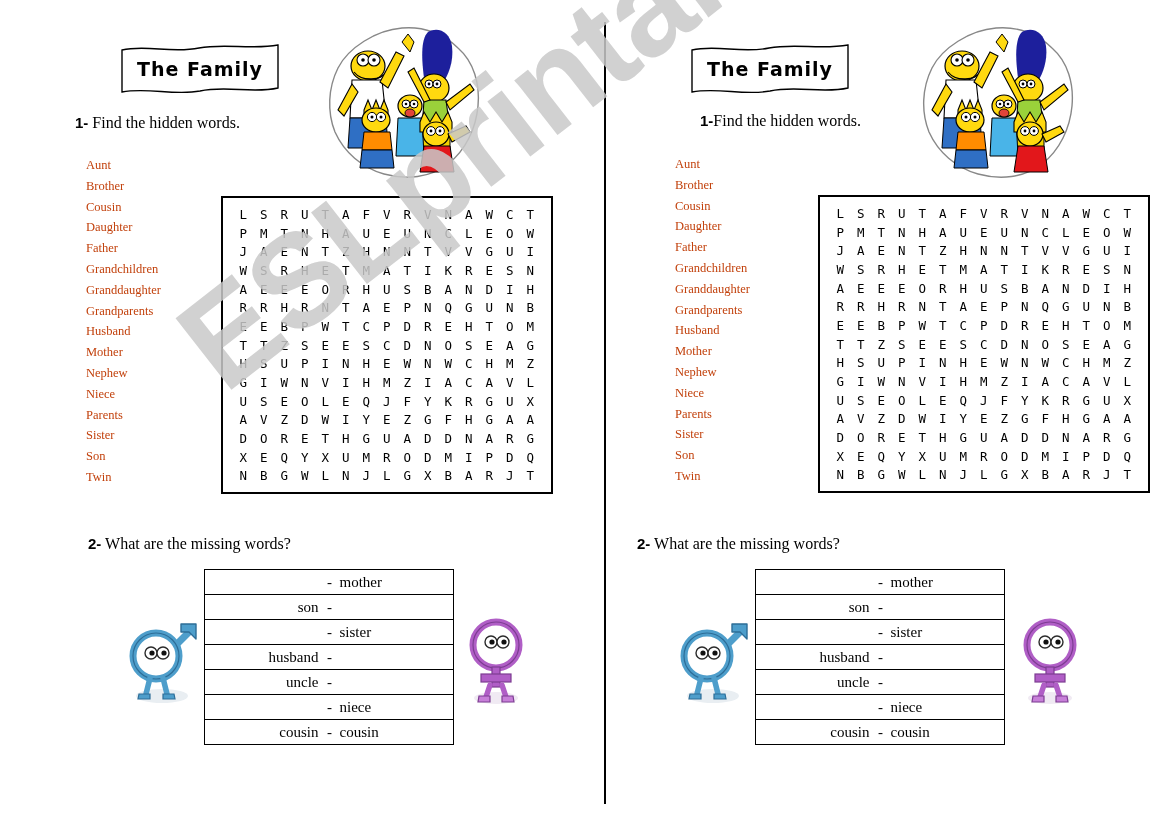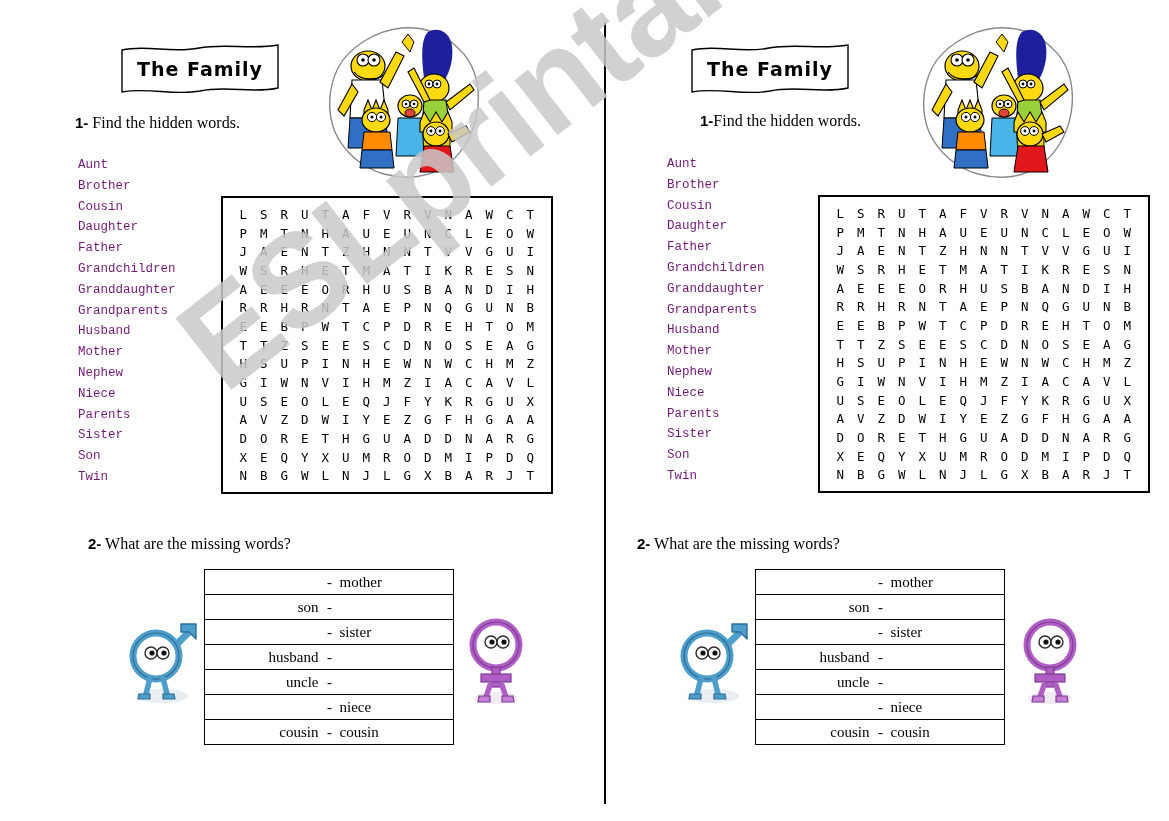--- a/index.html
+++ b/index.html
@@ -90,24 +90,25 @@
   }
   .task b {
     font-family: "Liberation Sans", sans-serif;
     font-size: 15px;
     font-weight: bold;
   }
 
   
   .wordlist {
     position: absolute;
-    font-family: Liberation Mono, monospace;
+    font-family: Liberation Serif, serif;
     font-size: 12.5px;
     line-height: 20.8px;
-    color: #701a75;
+    color: #c2410c;
+    margin-left: 8px;
   }
   .wordlist div { white-space: nowrap; }
 
   
   .grid-box {
     position: absolute;
     border: 2px solid #000;
     background: #fff;
     padding: 7px 10px;
   }

